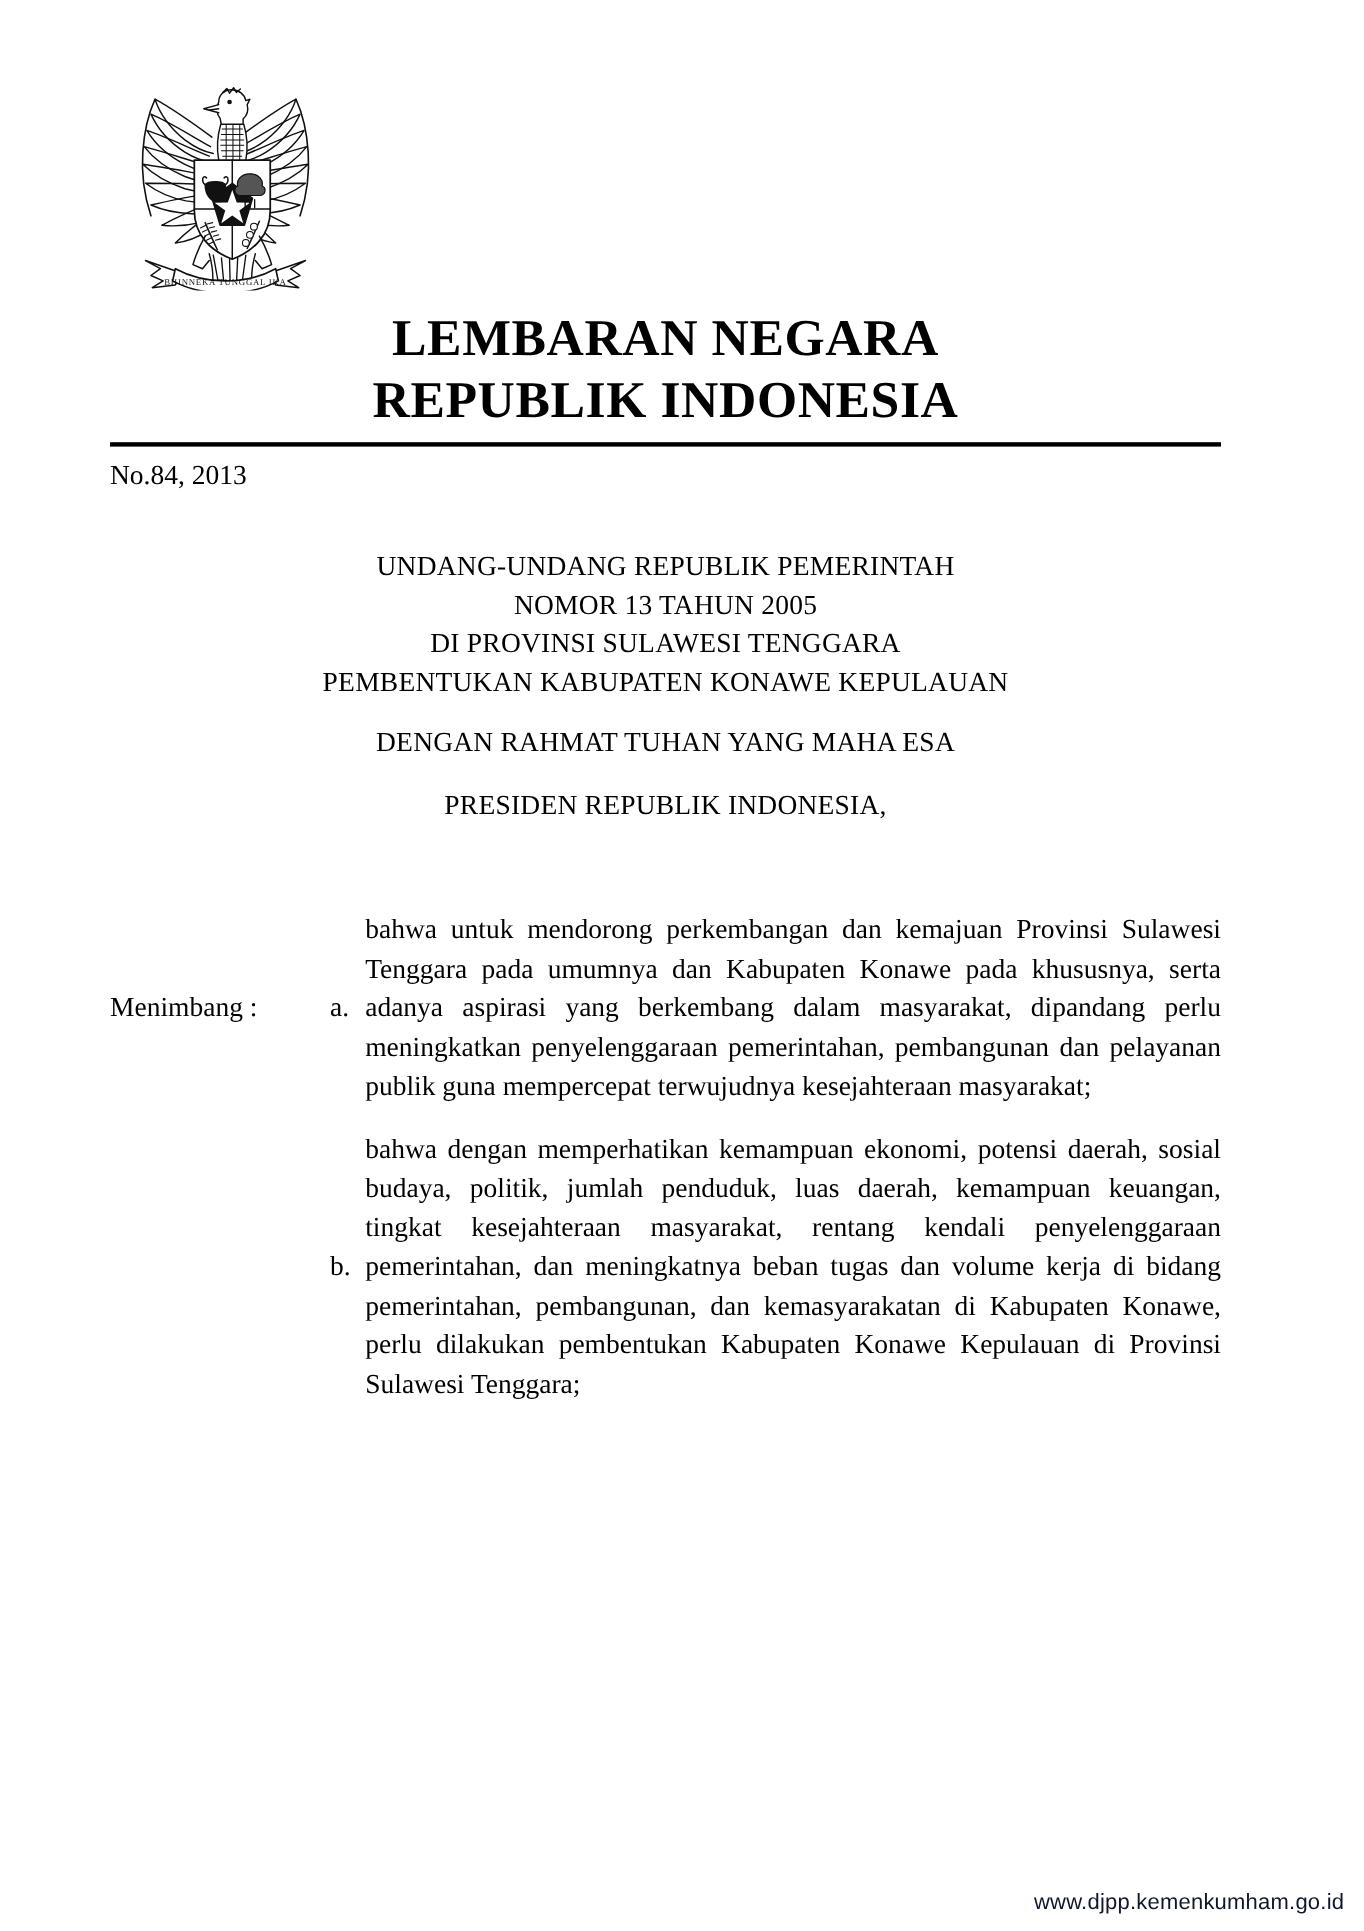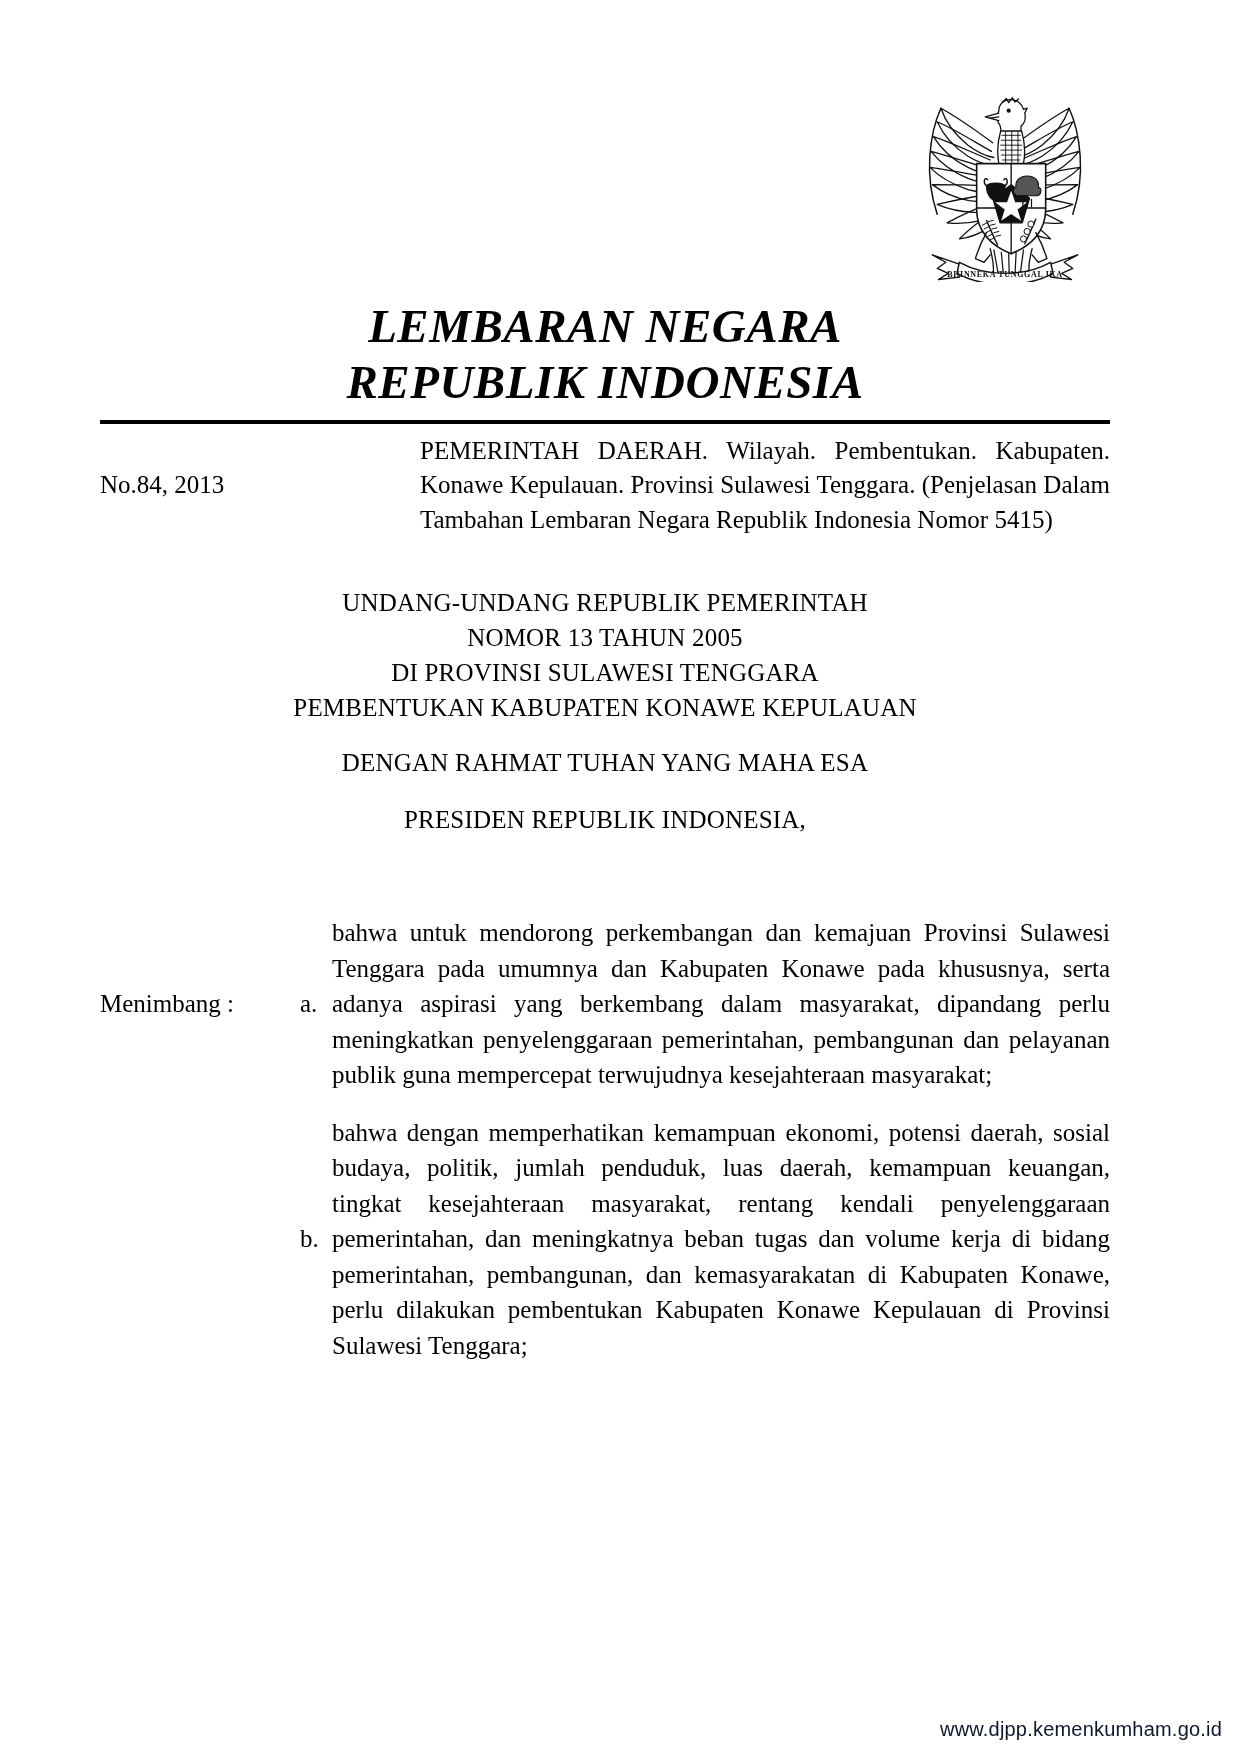--- a/index.html
+++ b/index.html
@@ -25,43 +25,41 @@
     position: absolute;
     left: 100px;
     top: 0;
     width: 1010px;
   }
 
   
   .emblem-wrap {
     width: 100%;
     display: flex;
-    justify-content: flex-end;
-    padding-top: 70px;
-    font-weight: bold;
+    justify-content: flex-start;
+    padding-top: 52px;
   }
   .emblem {
     width: 210px;
     height: 212px;
     display: block;
   }
 
   
   .masthead {
     text-align: center;
     margin-top: 16px;
   }
   .masthead-line {
     font-family: "Liberation Serif", "DejaVu Serif", serif;
     font-weight: bold;
     font-size: 47px;
     line-height: 1.20;
     letter-spacing: 0.5px;
     white-space: nowrap;
-    font-style: italic;
   }
   .rule {
     border: 0;
     border-top: 4px solid #000;
     margin: 9px 0 0 0;
     width: 100%;
   }
 
   
   .ref-block {
@@ -248,21 +246,20 @@
     </div>
 
     <div class="masthead">
       <div class="masthead-line">LEMBARAN NEGARA</div>
       <div class="masthead-line">REPUBLIK INDONESIA</div>
       <hr class="rule">
     </div>
 
     <div class="ref-block">
       <div class="ref-no">No.84, 2013</div>
-      <div class="ref-subject">PEMERINTAH DAERAH. Wilayah. Pembentukan. Kabupaten. Konawe Kepulauan. Provinsi Sulawesi Tenggara. (Penjelasan Dalam Tambahan Lembaran Negara Republik Indonesia Nomor 5415)</div>
     </div>
 
     <div class="act-title">
       <div class="tline">UNDANG-UNDANG REPUBLIK PEMERINTAH</div>
       <div class="tline">NOMOR 13 TAHUN 2005</div>
       <div class="tline">DI PROVINSI SULAWESI TENGGARA</div>
       <div class="tline">PEMBENTUKAN KABUPATEN KONAWE KEPULAUAN</div>
     </div>
 
     <div class="invocation">

